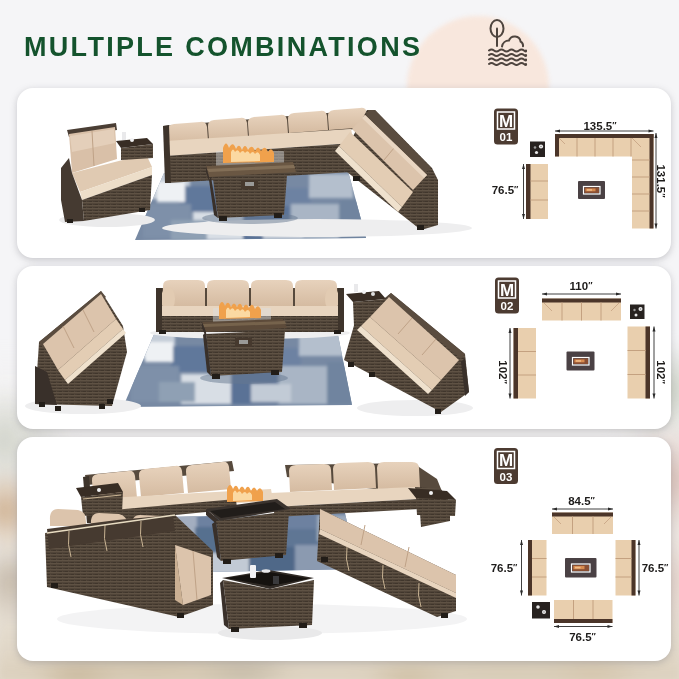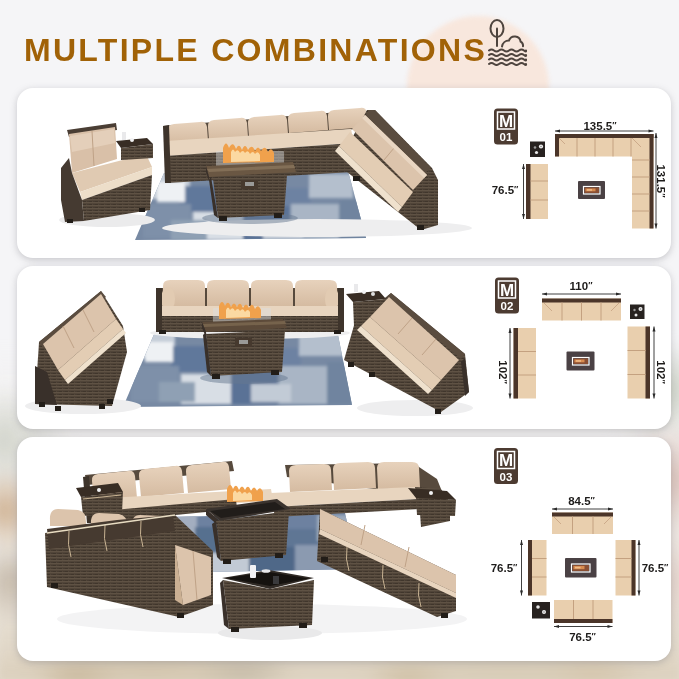--- a/index.html
+++ b/index.html
@@ -4,22 +4,22 @@
 <style>
   html,body{margin:0;padding:0;}
   body{width:679px;height:679px;position:relative;overflow:hidden;
        background:#f5f5f7;font-family:"Liberation Sans",sans-serif;}
   .card{position:absolute;left:17px;width:654px;background:#fff;border-radius:16px;
         box-shadow:0 2px 7px rgba(120,120,130,.38);}
   #card1{top:88px;height:170px;}
   #card2{top:266px;height:163px;}
   #card3{top:437px;height:224px;}
   .csvg{position:absolute;left:0;top:0;}
-  #title{position:absolute;left:24px;top:32px;font-weight:bold;font-size:32px;
-         color:#a16207;letter-spacing:2.3px;white-space:nowrap;}
+  #title{position:absolute;left:24px;top:32px;font-weight:bold;font-size:27px;
+         color:#14532d;letter-spacing:2.3px;white-space:nowrap;}
   .dim{font-weight:bold;font-size:11.5px;fill:#1e1c1b;}
   .dline{stroke:#2a2a2a;stroke-width:0.9;}
 </style>
 </head>
 <body>
 
 <div id="bg" style="position:absolute;left:-10px;top:340px;width:699px;height:349px;filter:blur(7px);
   background:
    radial-gradient(80px 60px at 12px 170px, rgba(196,158,118,.75) 0%, rgba(196,158,118,0) 70%),
    radial-gradient(110px 80px at 6px 100px, rgba(205,208,198,.9) 0%, rgba(205,208,198,0) 70%),

